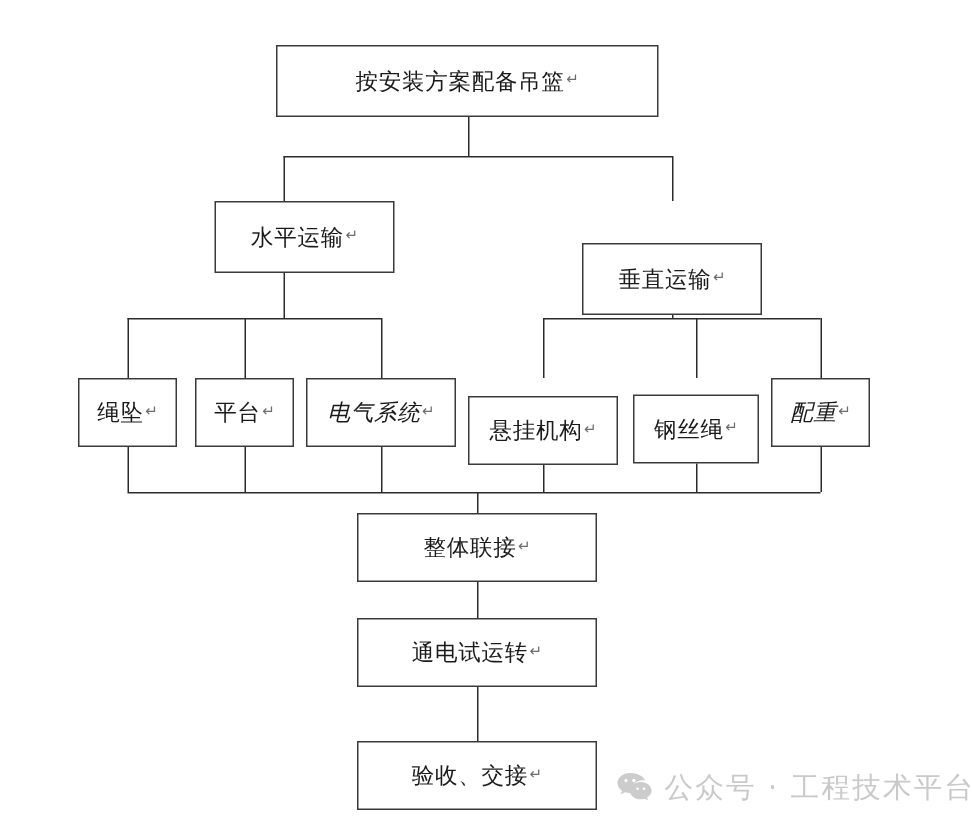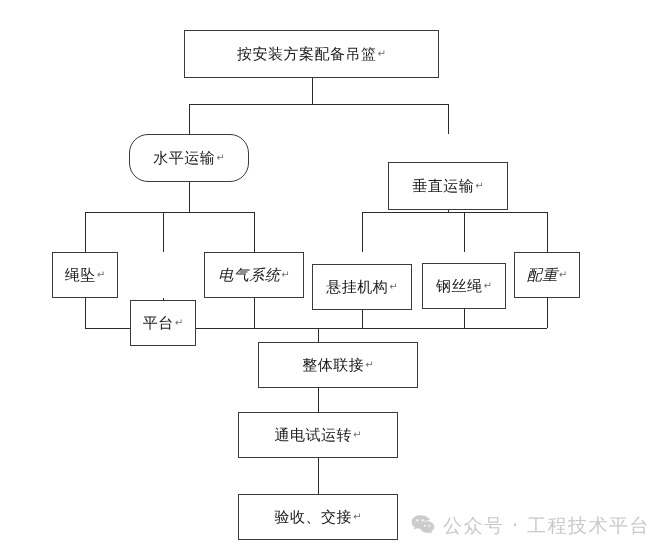--- a/index.html
+++ b/index.html
@@ -109,45 +109,45 @@
       <div class="line h" style="left: 85px; top: 328px; width: 462px;"></div>
       <div class="line v" style="left: 318px; top: 328px; height: 14px;"></div>
       <div class="line v" style="left: 318px; top: 388px; height: 24px;"></div>
       <div class="line v" style="left: 318px; top: 458px; height: 36px;"></div>
     </div>
 
   <div id="nodes-layer">
       <div class="node" style="left: 184px; top: 30px; width: 255px; height: 48px;">
         <span class="node-label">按安装方案配备吊篮<span class="pilcrow">↵</span></span>
       </div>
-      <div class="node" style="left: 129px; top: 134px; width: 120px; height: 48px; border-radius: 19px;">
+      <div class="node" style="left: 143px; top: 134px; width: 120px; height: 48px;">
         <span class="node-label">水平运输<span class="pilcrow">↵</span></span>
       </div>
       <div class="node" style="left: 388px; top: 134px; width: 120px; height: 48px; margin-top: 28px;">
         <span class="node-label">垂直运输<span class="pilcrow">↵</span></span>
       </div>
       <div class="node" style="left: 52px; top: 252px; width: 66px; height: 46px;">
         <span class="node-label">绳坠<span class="pilcrow">↵</span></span>
       </div>
-      <div class="node" style="left: 130px; top: 252px; width: 66px; height: 46px; margin-top: 48px;">
+      <div class="node" style="left: 130px; top: 252px; width: 66px; height: 46px;">
         <span class="node-label">平台<span class="pilcrow">↵</span></span>
       </div>
       <div class="node" style="left: 204px; top: 252px; width: 100px; height: 46px; font-style: italic;">
         <span class="node-label">电气系统<span class="pilcrow">↵</span></span>
       </div>
       <div class="node" style="left: 312px; top: 264px; width: 100px; height: 46px;">
         <span class="node-label">悬挂机构<span class="pilcrow">↵</span></span>
       </div>
       <div class="node" style="left: 422px; top: 252px; width: 84px; height: 46px; margin-top: 11px;">
         <span class="node-label">钢丝绳<span class="pilcrow">↵</span></span>
       </div>
       <div class="node" style="left: 514px; top: 252px; width: 66px; height: 46px; font-style: italic;">
         <span class="node-label">配重<span class="pilcrow">↵</span></span>
       </div>
-      <div class="node" style="left: 238px; top: 342px; width: 160px; height: 46px; margin-left: 20px;">
+      <div class="node" style="left: 238px; top: 342px; width: 160px; height: 46px;">
         <span class="node-label">整体联接<span class="pilcrow">↵</span></span>
       </div>
       <div class="node" style="left: 238px; top: 412px; width: 160px; height: 46px; text-align: center;">
         <span class="node-label">通电试运转<span class="pilcrow">↵</span></span>
       </div>
       <div class="node" style="left: 238px; top: 494px; width: 160px; height: 46px;">
         <span class="node-label">验收、交接<span class="pilcrow">↵</span></span>
       </div>
     </div>
 

